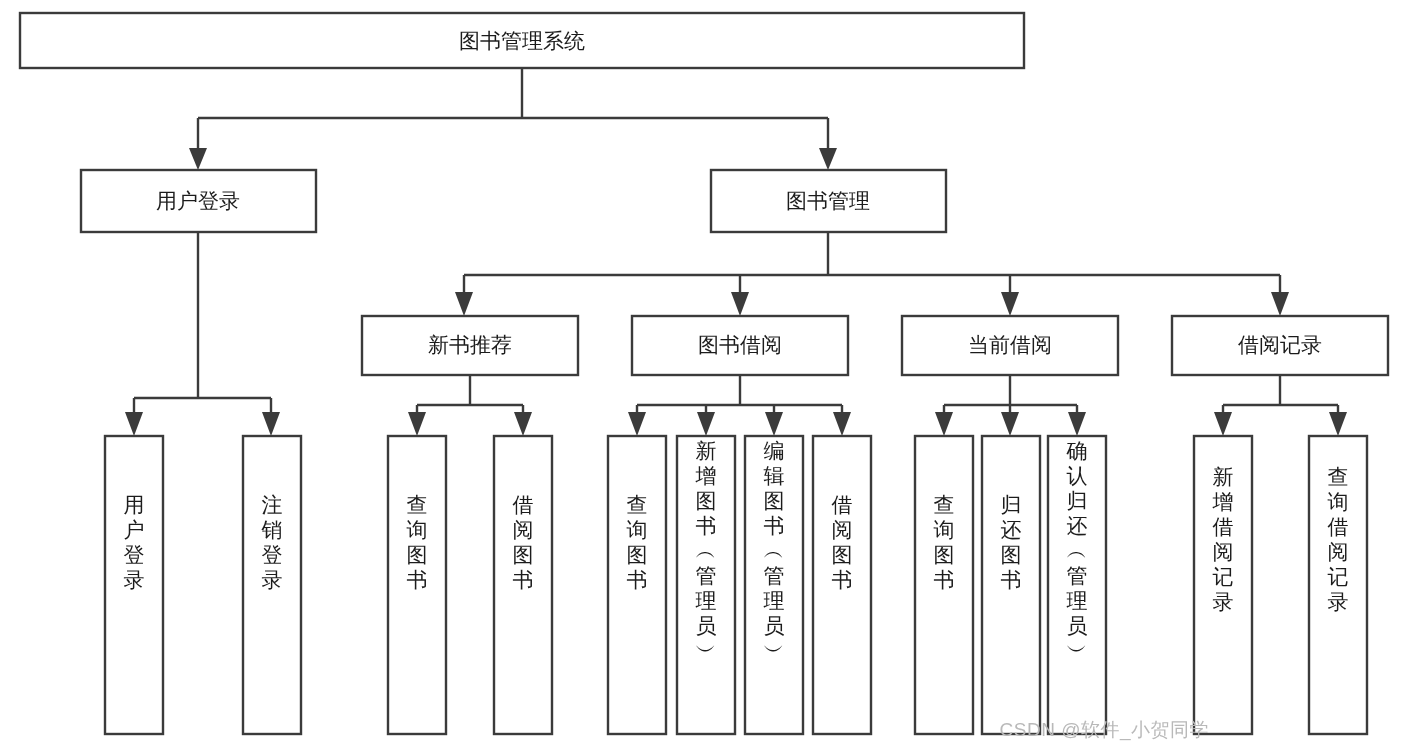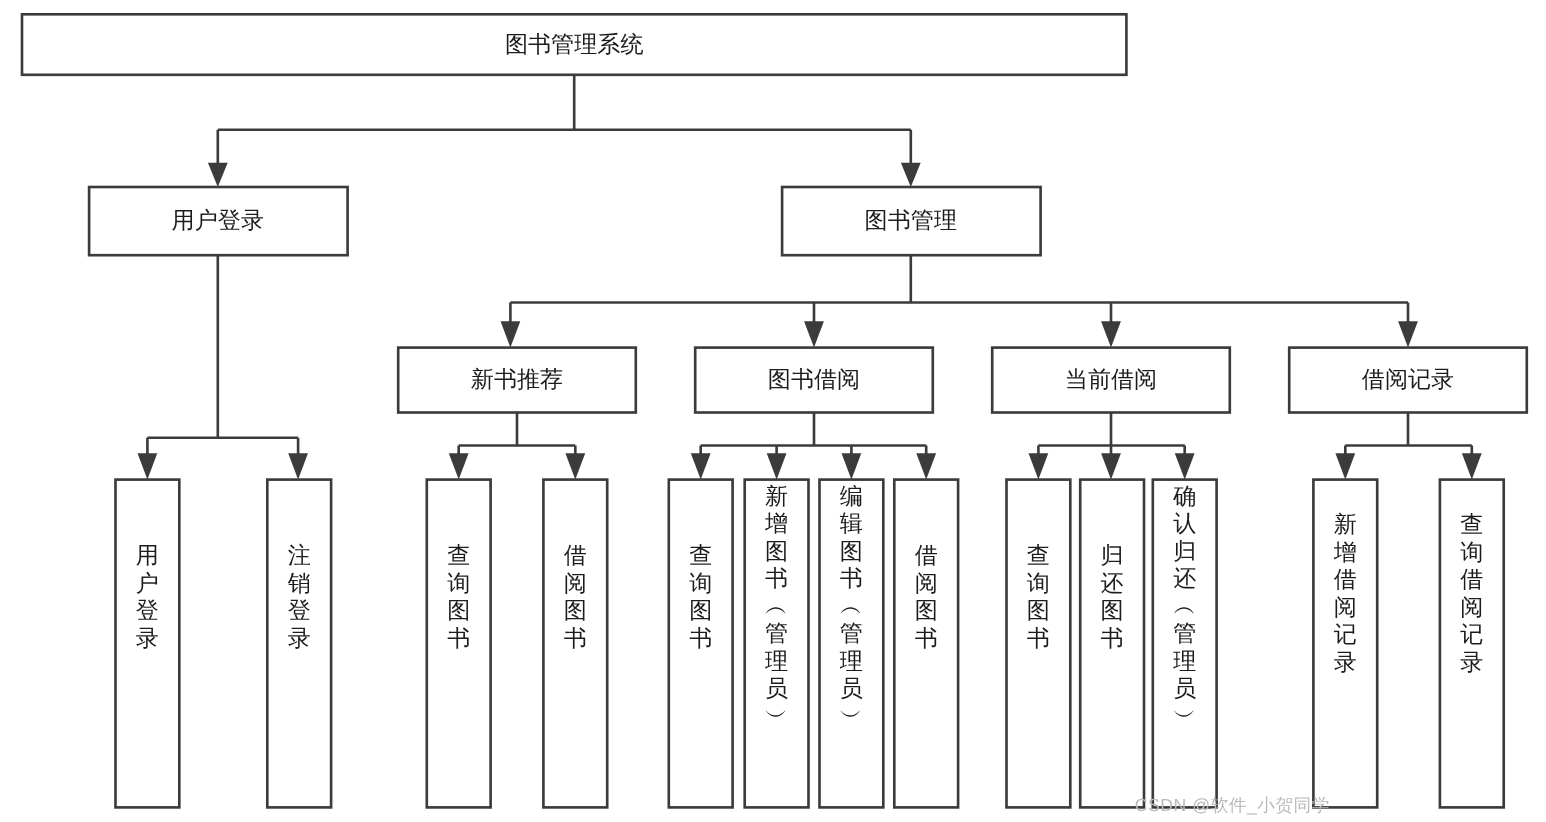--- a/index.html
+++ b/index.html
@@ -53,21 +53,21 @@
     font-family: "Liberation Sans", "DejaVu Sans", sans-serif;
     font-size: 21px;
     fill: #1c1c1c;
     text-anchor: middle;
   }
   .watermark {
     position: absolute;
     right: 12px;
     bottom: 4px;
     font-family: "Liberation Sans", "DejaVu Sans", sans-serif;
-    font-size: 16px;
+    font-size: 19px;
     color: #b9b9b9;
     letter-spacing: 0.5px;
     white-space: nowrap;
     user-select: none;
   }
 </style>
 </head>
 <body>
 
 <div id="diagram-root">

